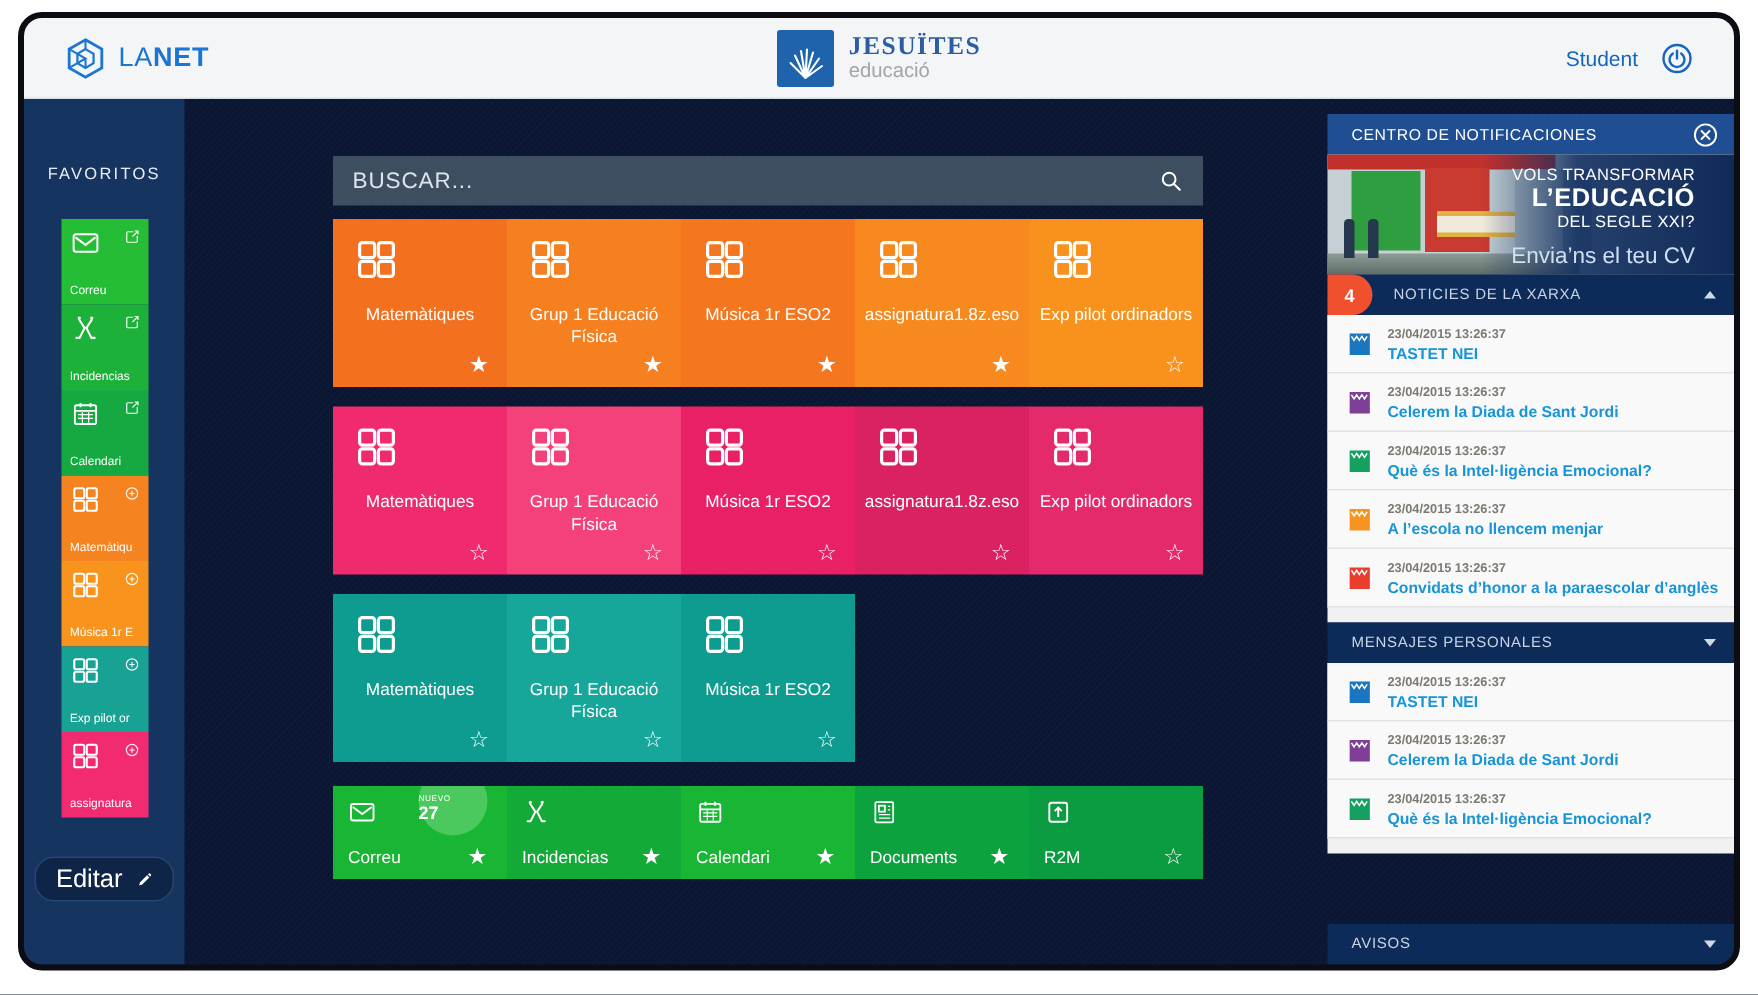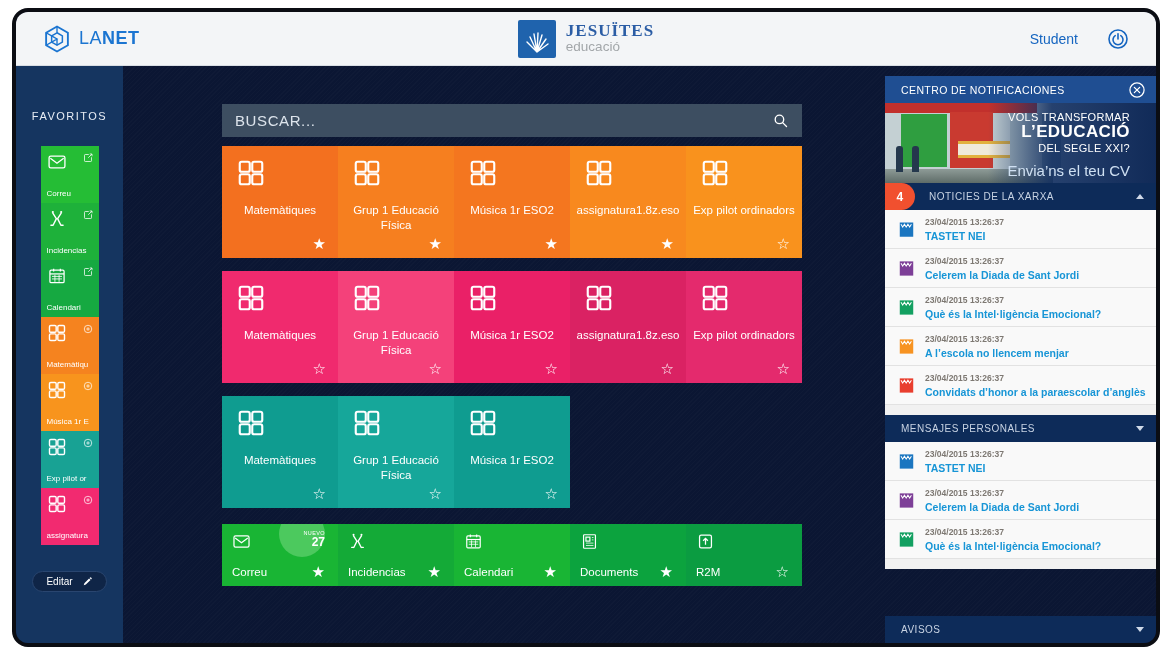--- a/index.html
+++ b/index.html
@@ -6,21 +6,21 @@
   html,body { background:#ffffff; font-family:"Liberation Sans", sans-serif; }
 
   .app { width:1148px; height:639px; margin:8px auto; border:4px solid #0b0d13;
          border-radius:16px; overflow:hidden; display:flex; flex-direction:column;
          background:#0b1633; }
 
   
   .hdr { height:54px; background:#f3f5f7; border-bottom:1px solid #d9dee4;
          display:flex; align-items:center; padding:0 26px; flex:none; }
   .hdr-left, .hdr-right { flex:1; display:flex; align-items:center; }
-  .hdr-right { justify-content:flex-end; gap:28px;align-items:center; }
+  .hdr-right { justify-content:flex-end; gap:14px;align-items:center; }
   .lanet { display:flex; align-items:center; gap:7px; color:#1b75d1; }
   .lanet-text { font-size:18px; letter-spacing:.5px; }
   .lanet-la { font-weight:300; } .lanet-net { font-weight:bold; }
   .brand { display:flex; align-items:center; gap:10px; }
   .brand-sq { width:38px; height:38px; background:#1f63ad; border-radius:2px;
               display:flex; align-items:flex-end; justify-content:center; }
   .brand-txt { display:flex; flex-direction:column; line-height:1.05; }
   .brand-name { font-family:"Liberation Serif", serif; font-weight:bold;
                 font-size:17px; letter-spacing:1px; color:#2b5da5; }
   .brand-tag { font-size:13.5px; color:#a2a6a9; }
@@ -34,21 +34,21 @@
   .sidebar { width:107px; flex:none; background:#153560; padding-top:44px;
              display:flex; flex-direction:column; align-items:center; }
   .fav-title { color:#e8edf5; font-size:11px; letter-spacing:1.5px; }
   .fav-list { margin-top:24px; width:58px; display:flex; flex-direction:column; }
   .fav-tile { height:57px; position:relative; padding:6px; }
   .fav-ic { width:20px; height:20px; display:block; }
   .fav-action { position:absolute; top:6px; right:5px; width:12px; height:12px; opacity:.95; }
   .fav-label { position:absolute; bottom:5px; left:6px; right:2px; font-size:8px;
                color:#fff; white-space:nowrap; overflow:hidden; }
   .edit-btn { margin-top:26px; background:#0f2547; border:1px solid #29456f;
-              color:#fff; font-size:10px; padding:4px 13px; border-radius:13px;
+              color:#fff; font-size:17px; padding:4px 13px; border-radius:13px;
               display:flex; align-items:center; gap:9px; cursor:pointer; }
   .edit-btn svg { width:11px; height:11px; }
 
   
   .main { flex:1; padding:38px 0 0 99px; min-width:0; }
   .search { width:580px; height:33px; background:#3d4e61; display:flex;
             align-items:center; padding:0 13px; }
   .search input { flex:1; background:transparent; border:none; outline:none;
                   color:#eef2f7; font-size:15px; letter-spacing:.6px;
                   font-family:"Liberation Sans", sans-serif; }
@@ -66,21 +66,21 @@
                line-height:1; cursor:pointer; }
 
   .apps-row { width:580px; height:62px; display:flex; margin-top:16px; }
   .app-tile { flex:1; position:relative; overflow:hidden; }
   .app-ic { position:absolute; top:8px; left:10px; width:19px; height:19px; }
   .app-bottom { position:absolute; bottom:7px; left:10px; right:13px; display:flex;
                 justify-content:space-between; align-items:center; }
   .app-label { color:#fff; font-size:11.5px; }
   .app-badge { position:absolute; top:-13px; right:13px; width:46px; height:46px;
                border-radius:50%; background:#4cc95e; color:#fff; display:flex;
-               flex-direction:column; align-items:flex-end; justify-content:center;
+               flex-direction:column; align-items:flex-start; justify-content:center;
                padding-top:11px; }
   .badge-word { font-size:5.5px; letter-spacing:.4px; }
   .badge-num  { font-size:12px; font-weight:bold; line-height:1.1; }
 
   
   .panel { width:271px; flex:none; display:flex; flex-direction:column; padding-top:10px; }
   .panel-hdr { height:27px; flex:none; background:#1f4e92; color:#fff; display:flex;
                align-items:center; padding:0 9px 0 16px; }
   .panel-hdr .ph-title { flex:1; font-size:10.5px; letter-spacing:.4px; }
   .panel-hdr svg { width:20px; height:20px; cursor:pointer; }

